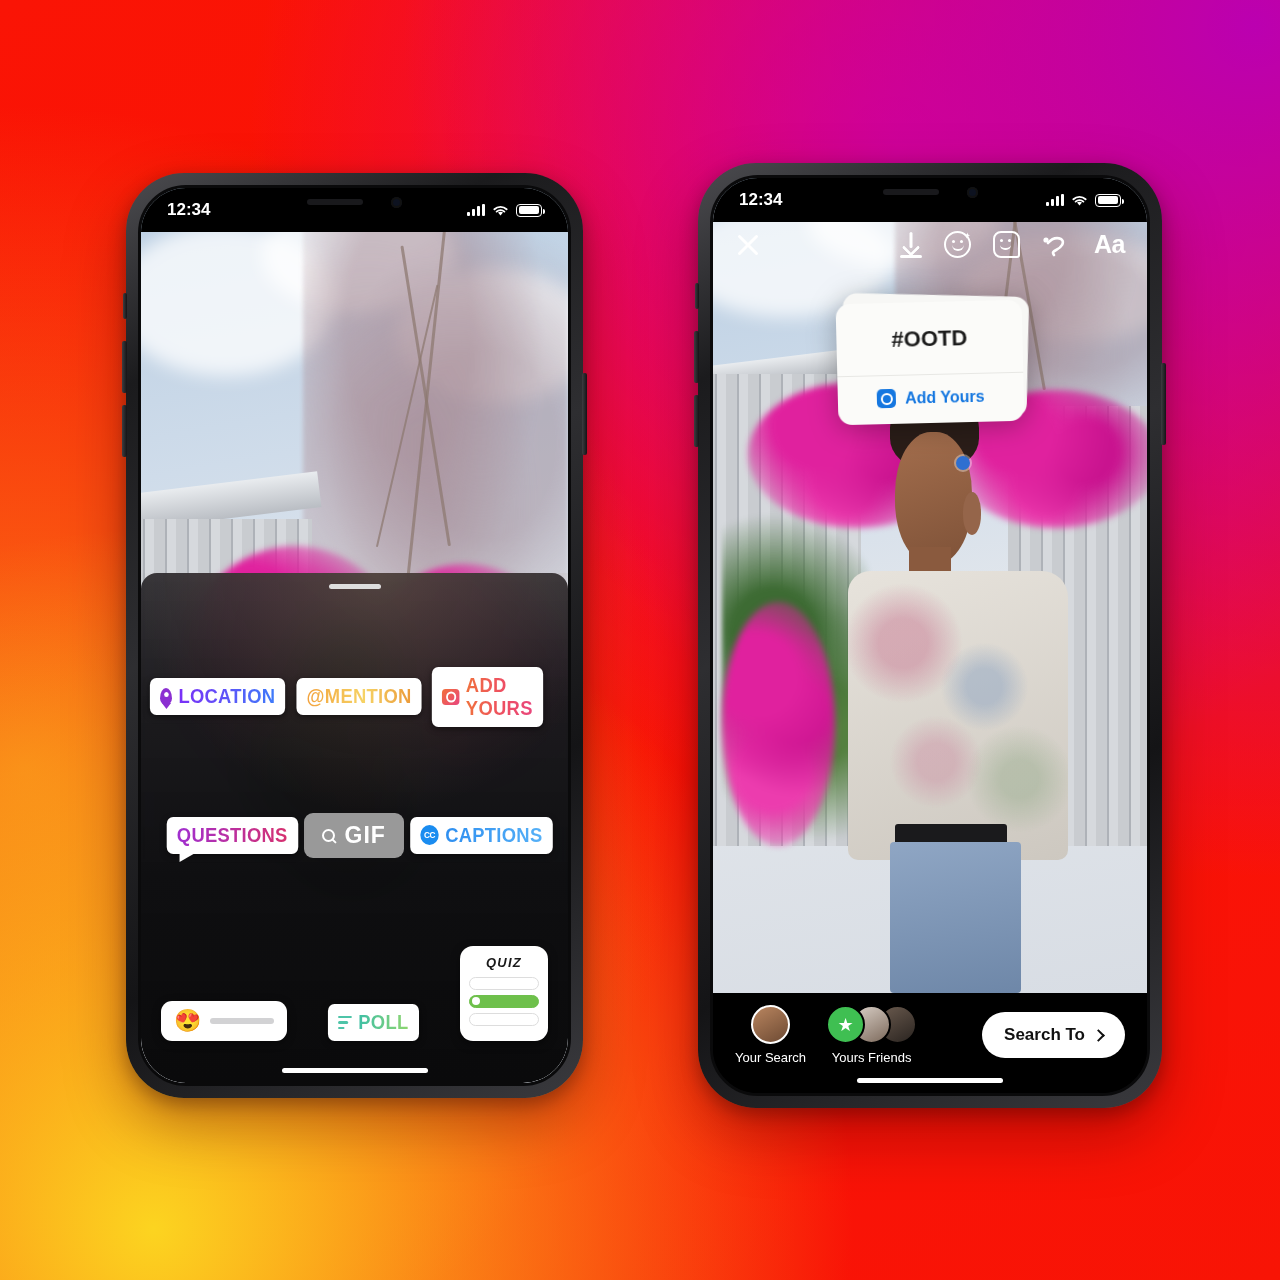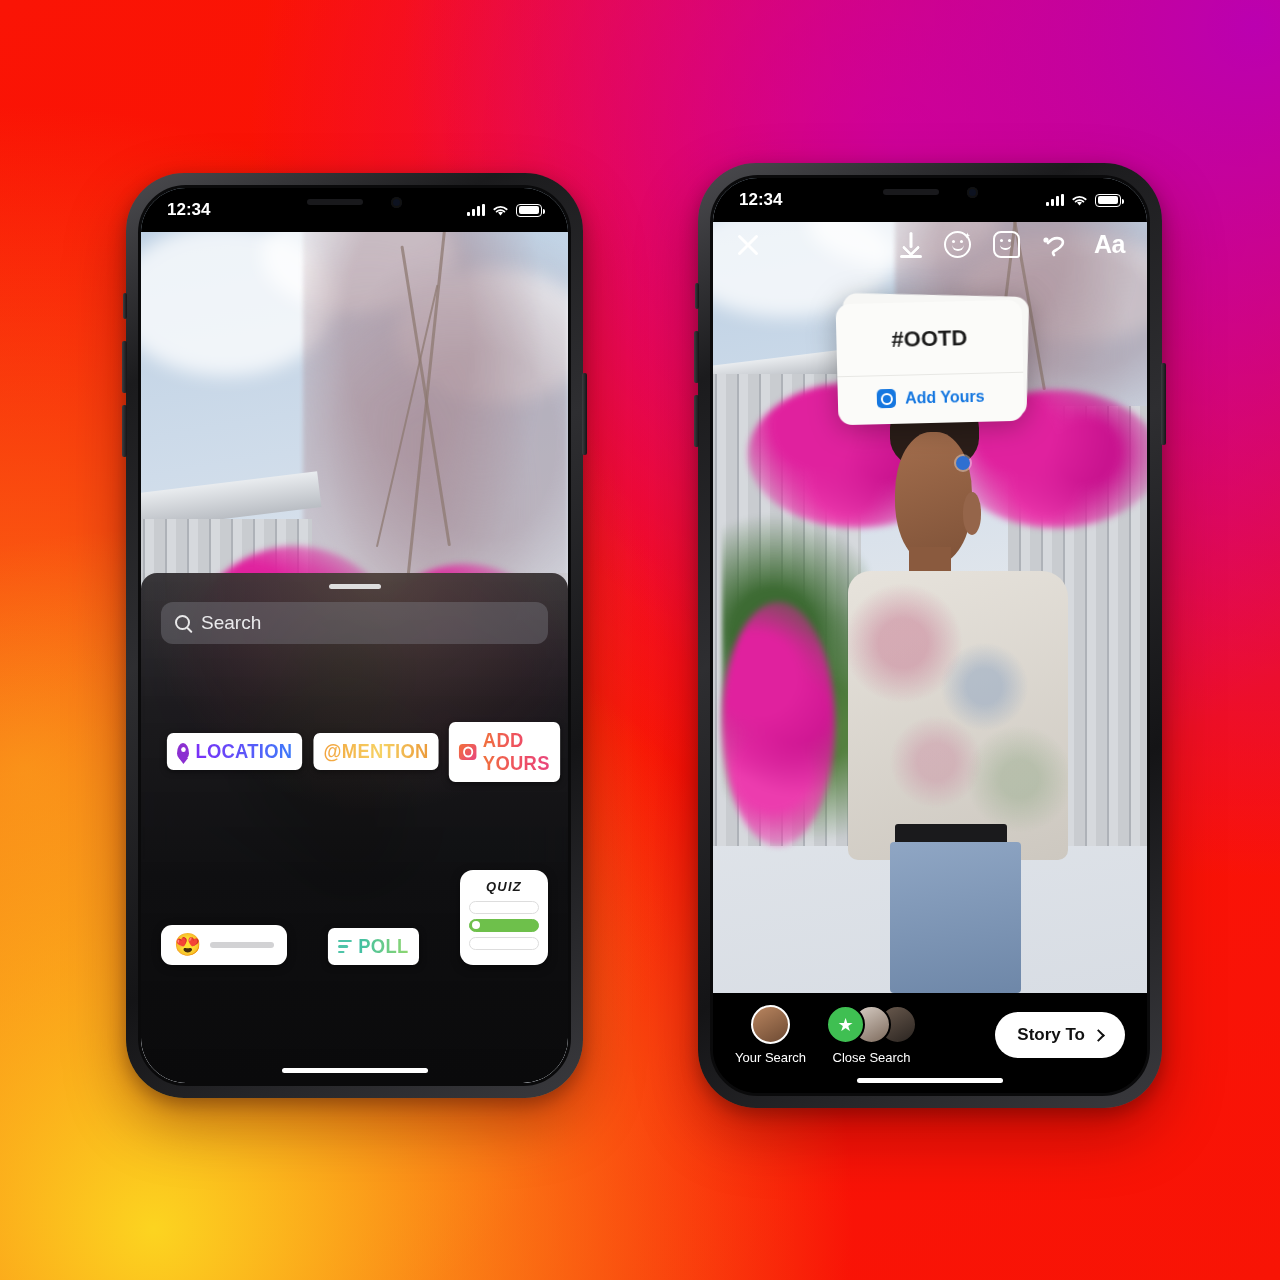--- a/index.html
+++ b/index.html
@@ -150,21 +150,21 @@
     position:relative; z-index:2; margin-top:13px; height:42px; border-radius:12px;
     background: rgba(125,125,130,.42);
     display:flex; align-items:center; gap:11px; padding:0 14px;
   }
   .searchbar .mag { width:15px; height:15px; border:2px solid #e9e9ea; border-radius:50%; position:relative; flex:none;}
   .searchbar .mag::after { content:""; position:absolute; right:-5px; bottom:-3px; width:7px; height:2px; background:#e9e9ea; transform:rotate(45deg); border-radius:1px;}
   .searchbar .ph { color:#eaeaec; font-size:19px; font-weight:500; }
 
   .sticker-rows { position:relative; z-index:2; height: calc(100% - 74px); display:flex; flex-direction:column; }
   .row { display:flex; align-items:center; }
-  .row-1 { justify-content:space-between; margin-top:78px; }
+  .row-1 { justify-content:flex-end; margin-top:78px; }
   .row-2 { justify-content:space-between; margin-top:86px; }
   .row-3 { justify-content:space-between; margin-top:88px; align-items:flex-end; }
 
   .chip {
     background:#fff; border-radius:7px; padding:7px 11px;
     display:flex; align-items:center; gap:7px;
     font-weight:bold; font-size:20px; letter-spacing:.3px;
     box-shadow: 0 2px 7px rgba(0,0,0,.45);
     font-family:"Liberation Sans Narrow","Liberation Sans",sans-serif;
     transform: scaleX(.92);
@@ -329,41 +329,50 @@
             <div class="p-face" style="left:20%;top:14%;width:46%;height:44%;"></div>
             <div class="p-ear" style="left:60%;top:32%;width:11%;height:13%;"></div>
             <div class="p-flower" style="left:58%;top:22%;width:13px;height:13px;"></div>
             <div class="p-neck" style="left:30%;top:52%;width:24%;height:18%;"></div>
           </div>
         </div>
 
         <div class="tray">
           <div class="grabber"></div>
 
-          <div class="searchbar">
-            <span class="mag"></span>
-            <span class="ph">Search</span>
-          </div>
 
           <div class="sticker-rows">
 
             <div class="row row-1">
               <div class="chip">
                 <span class="pin-icon"></span>
                 <span class="grad-text t-location">LOCATION</span>
               </div>
               <div class="chip">
                 <span class="grad-text t-mention">@MENTION</span>
               </div>
               <div class="chip">
                 <span class="cam-icon"></span>
                 <span class="grad-text t-addyours">ADD YOURS</span>
               </div>
             </div>
 
+            <div class="row row-2">
+              <div class="chip chip-questions">
+                <span class="grad-text t-questions">QUESTIONS</span>
+              </div>
+              <div class="chip-gif">
+                <span class="mag2"></span>
+                <span>GIF</span>
+              </div>
+              <div class="chip">
+                <span class="cc-icon">CC</span>
+                <span class="grad-text t-captions">CAPTIONS</span>
+              </div>
+            </div>
 
             <div class="row row-3">
               <div class="slider-sticker">
                 <span class="emo">😍</span>
                 <span class="track"></span>
               </div>
               <div class="chip">
                 <span class="poll-icon">
                     <i></i>
                     <i></i>
@@ -502,24 +511,24 @@
           <div class="aud">
             <span class="av"></span>
             <span class="aud-label">Your Search</span>
           </div>
           <div class="aud">
             <span class="cf-group">
               <div class="cf-star">★</div>
               <div class="cf-a"></div>
               <div class="cf-b"></div>
             </span>
-            <span class="aud-label">Close Search</span>
+            <span class="aud-label">Yours Friends</span>
           </div>
           <div class="share-btn">
-            <span>Story To</span>
+            <span>Search To</span>
             <span class="chev"></span>
           </div>
         </div>
       </div>
 
       <div class="statusbar">
         <span>12:34</span>
         <span class="sb-right">
           <span class="bars">
               <i></i>

